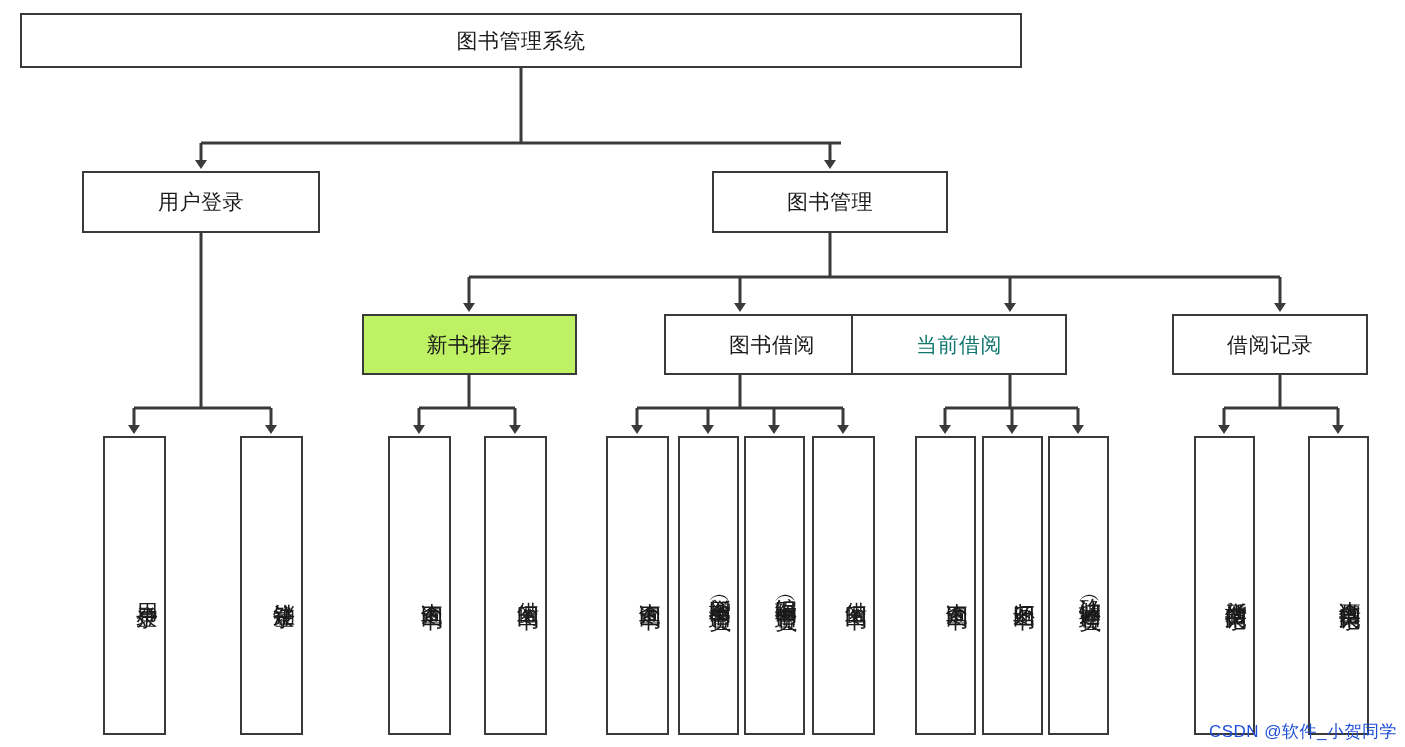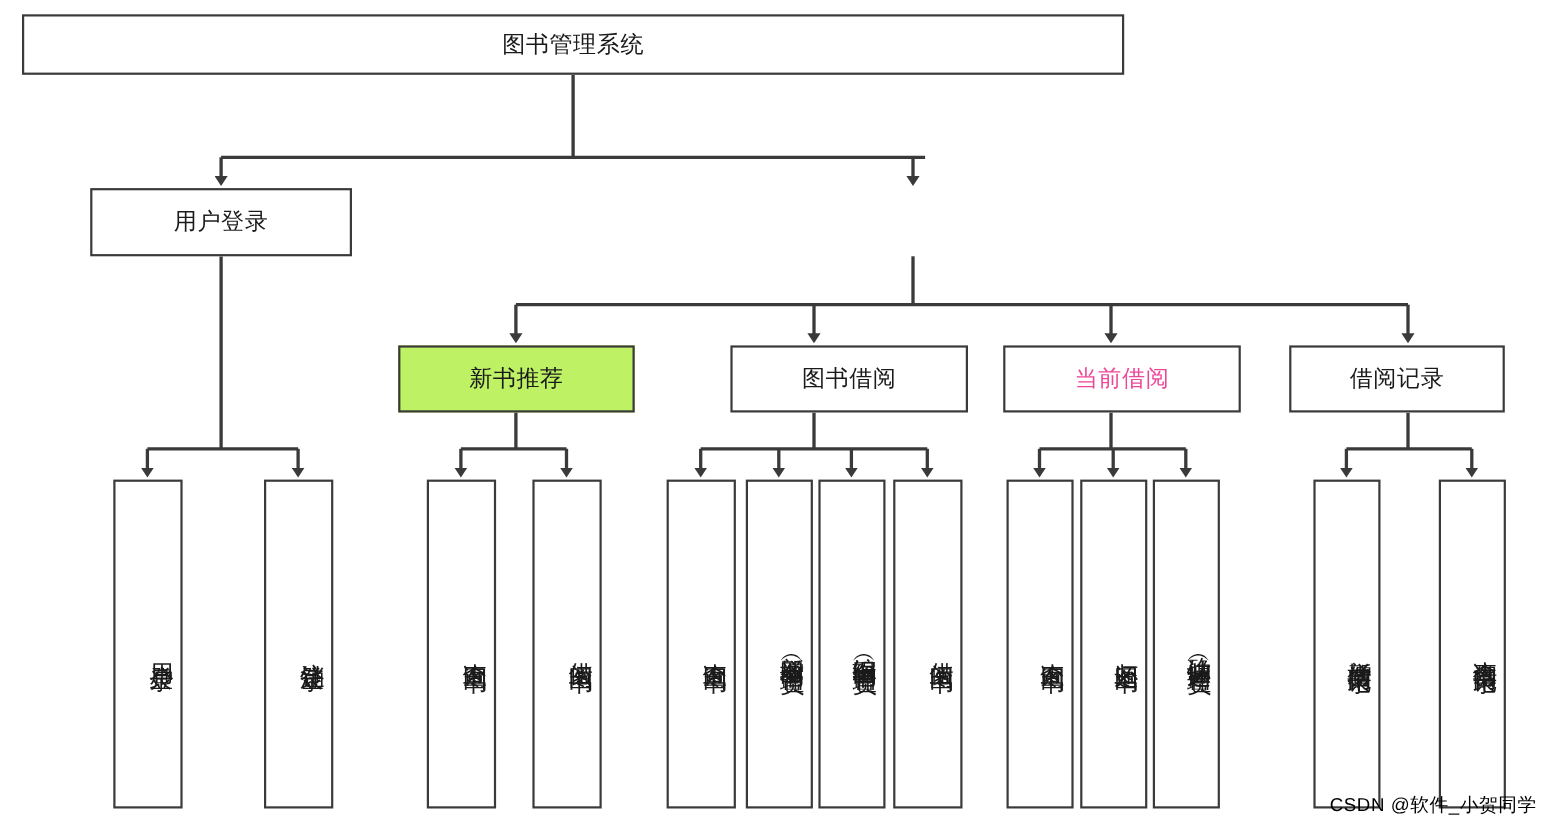--- a/index.html
+++ b/index.html
@@ -121,28 +121,31 @@
     </g>
   </svg>
 
   <div class="node node-h" id="n-root" style="left: 20px; top: 13px; width: 1002px; height: 55px; border-color: rgb(58, 58, 58); background: rgb(255, 255, 255); color: rgb(26, 26, 26);">
     <span>图书管理系统</span>
   </div>
 
   <div class="node node-h" id="n-l2-0" style="left: 82px; top: 171px; width: 238px; height: 62px; border-color: rgb(58, 58, 58); background: rgb(255, 255, 255); color: rgb(26, 26, 26);">
     <span>用户登录</span>
   </div>
+  <div class="node node-h" id="n-l2-1" style="left: 712px; top: 171px; width: 236px; height: 62px; border-color: rgb(58, 58, 58); background: rgb(255, 255, 255); color: rgb(26, 26, 26);">
+    <span>图书管理</span>
+  </div>
 
   <div class="node node-h" id="n-l3-0" style="left: 362px; top: 314px; width: 215px; height: 61px; border-color: rgb(58, 58, 58); background: #bef264; color: rgb(26, 26, 26);">
     <span>新书推荐</span>
   </div>
   <div class="node node-h" id="n-l3-1" style="left: 664px; top: 314px; width: 216px; height: 61px; border-color: rgb(58, 58, 58); background: rgb(255, 255, 255); color: rgb(26, 26, 26);">
     <span>图书借阅</span>
   </div>
-  <div class="node node-h" id="n-l3-2" style="left: 912px; top: 314px; width: 216px; height: 61px; border-color: rgb(58, 58, 58); background: rgb(255, 255, 255); color: #ec4899;">
+  <div class="node node-h" id="n-l3-2" style="left: 851px; top: 314px; width: 216px; height: 61px; border-color: rgb(58, 58, 58); background: rgb(255, 255, 255); color: #0f766e;">
     <span>当前借阅</span>
   </div>
   <div class="node node-h" id="n-l3-3" style="left: 1172px; top: 314px; width: 196px; height: 61px; border-color: rgb(58, 58, 58); background: rgb(255, 255, 255); color: rgb(26, 26, 26);">
     <span>借阅记录</span>
   </div>
 
   <div class="node node-v" id="n-leaf-0" style="left: 103px; top: 436px; width: 63px; height: 299px; border-color: rgb(58, 58, 58); background: rgb(255, 255, 255); color: rgb(26, 26, 26);">
     <span>用户登录</span>
   </div>
   <div class="node node-v" id="n-leaf-1" style="left: 240px; top: 436px; width: 63px; height: 299px; border-color: rgb(58, 58, 58); background: rgb(255, 255, 255); color: rgb(26, 26, 26);">
@@ -175,14 +178,14 @@
   <div class="node node-v" id="n-leaf-10" style="left: 1048px; top: 436px; width: 61px; height: 299px; border-color: rgb(58, 58, 58); background: rgb(255, 255, 255); color: rgb(26, 26, 26);">
     <span>确认归还（管理员）</span>
   </div>
   <div class="node node-v" id="n-leaf-11" style="left: 1194px; top: 436px; width: 61px; height: 299px; border-color: rgb(58, 58, 58); background: rgb(255, 255, 255); color: rgb(26, 26, 26);">
     <span>新增借阅记录</span>
   </div>
   <div class="node node-v" id="n-leaf-12" style="left: 1308px; top: 436px; width: 61px; height: 299px; border-color: rgb(58, 58, 58); background: rgb(255, 255, 255); color: rgb(26, 26, 26);">
     <span>查询借阅记录</span>
   </div>
 
-  <div class="watermark" style="color: #000000; margin-top: 11px;">CSDN @软件_小贺同学</div>
+  <div class="watermark" style="color: #1d4ed8; margin-top: 11px;">CSDN @软件_小贺同学</div>
 </div>
 
 </body></html>

